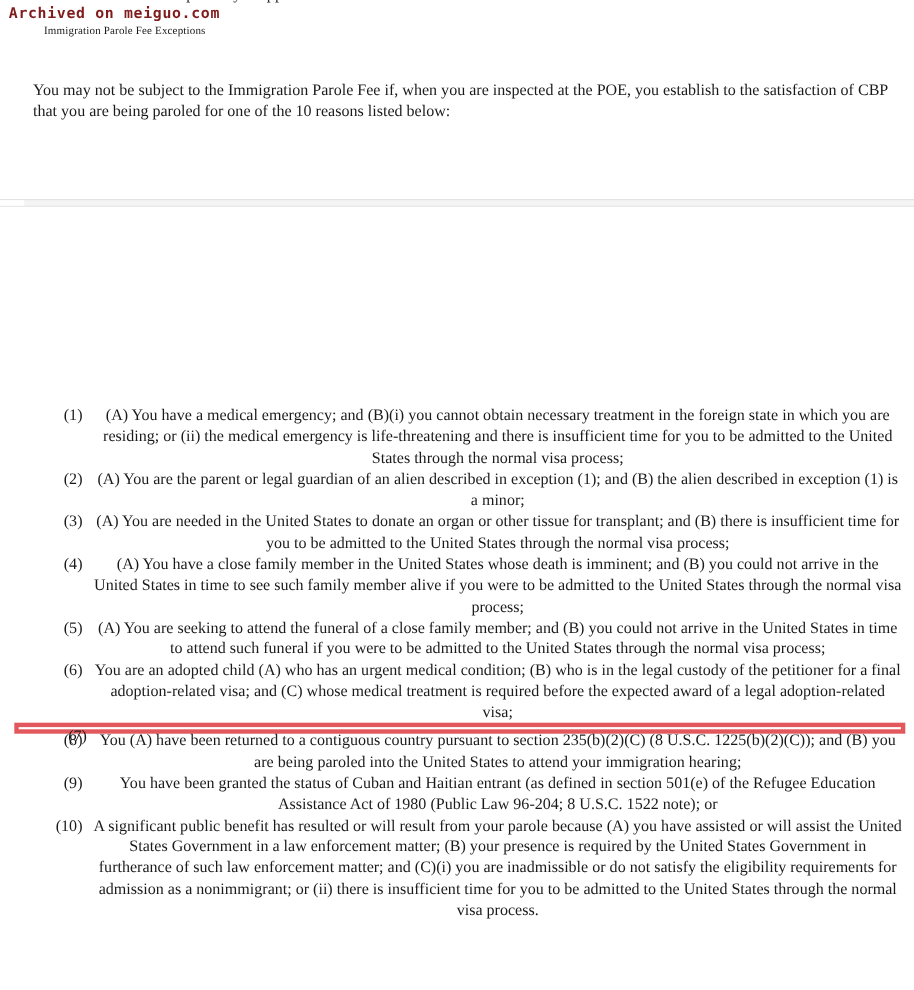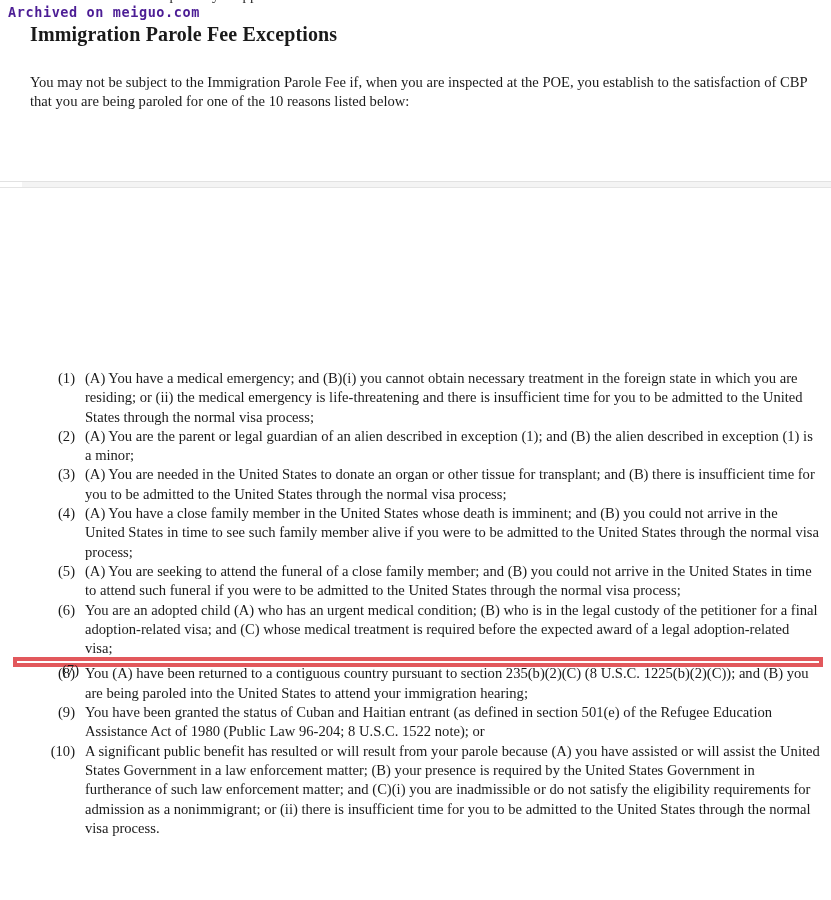--- a/index.html
+++ b/index.html
@@ -47,24 +47,24 @@
     font-weight: bold;
     letter-spacing: .6px;
     line-height: 16px;
     white-space: nowrap;
     z-index: 5;
   }
 
   
   .doc-head {
     position: absolute;
-    left: 30px;
+    left: 40px;
     top: 23px;
-    font-size: 20px;
-    font-weight: bold;
+    font-size: 10px;
+    font-weight: normal;
     letter-spacing: .15px;
     white-space: nowrap;
   }
   .intro {
     position: absolute;
     left: 30px;
     top: 58px;
     width: 780px;
     font-size: 14.6px;
     line-height: 19.5px;
@@ -114,21 +114,21 @@
     position: absolute;
     left: 0;
     top: 0;
     width: 45px;
     text-align: right;
     font-size: 14.6px;
     line-height: 19.3px;
   }
   .exc-text {
     display: block;
-    text-align: left;
+    text-align: center;
   }
   
   .exc-item.highlight {
     margin-left: -17px;
     padding-left: 72px;
     padding-right: 10px;
     border: 4px solid #e2585c;
     box-sizing: border-box;
     width: 810px;
     padding-top: 1px;
@@ -140,21 +140,21 @@
     left: 17px;
   }
 </style>
 </head>
 <body>
 
 <div class="page">
 
   <div class="clipped-line">unreadable partially cropped line</div>
 
-  <div class="watermark" style="color: #4c1d95;">Archived on meiguo.com</div>
+  <div class="watermark" style="color: #7f1d1d;">Archived on meiguo.com</div>
 
   <div class="doc-head">Immigration Parole Fee Exceptions</div>
 
   <p class="intro">You may not be subject to the Immigration Parole Fee if, when you are inspected at the POE, you establish to the satisfaction of CBP that you are being paroled for one of the 10 reasons listed below:</p>
 
   <div class="separator"></div>
 
   <div class="exceptions">
       <div class="exc-item">
         <span class="exc-num">(1)</span>

